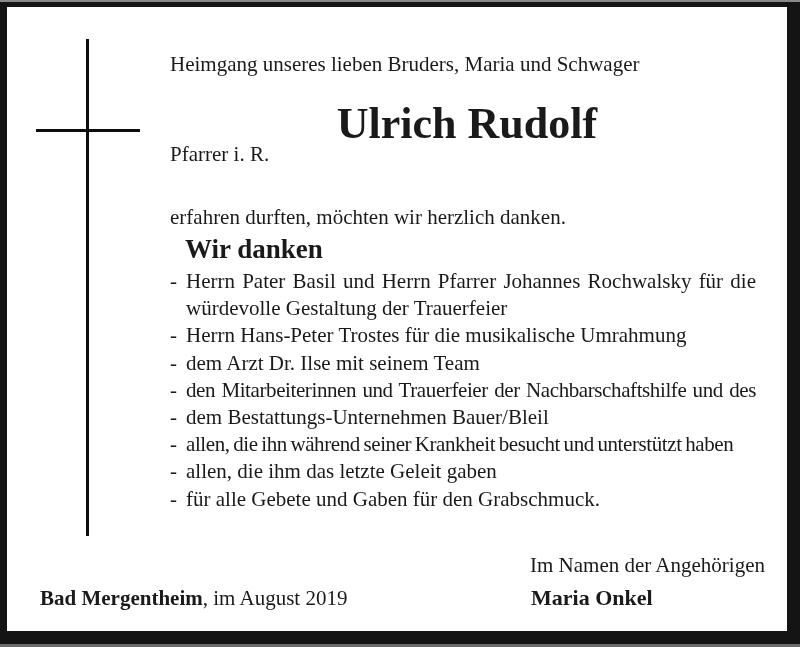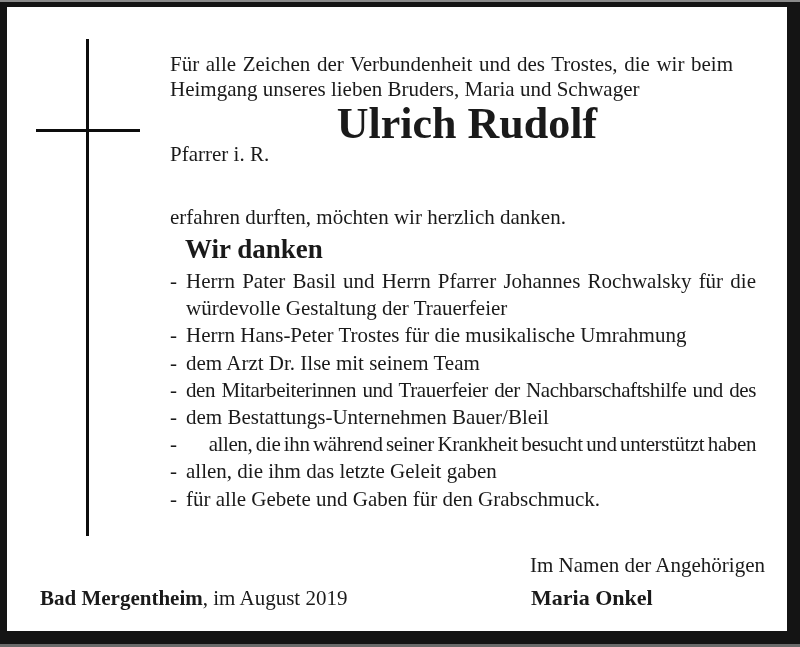--- a/index.html
+++ b/index.html
@@ -26,41 +26,40 @@
   .jline{display:block;text-align:justify;text-align-last:justify;}
   .nline{display:block;}
   .deceased-name{left:155px;top:88px;width:600px;text-align:center;font-size:44px;line-height:47px;font-weight:bold;margin:12px;}
   .deceased-title{left:170px;top:142px;width:600px;text-align:left;font-size:21px;line-height:24px;}
   .closing{left:170px;top:184px;width:563px;font-size:21px;line-height:24.5px;}
   .thanks-heading{left:185px;top:236px;font-size:27px;font-weight:bold;line-height:26px;margin:0;}
   .thanks-list{left:170px;top:268px;width:586px;list-style:none;margin:0;padding:0;
     font-size:21px;line-height:27.2px;}
   .thanks-list li{position:relative;padding-left:16px;}
   .dash{position:absolute;left:0;top:0;}
-  .tight{letter-spacing:-0.4px;word-spacing:-1.3px;text-align:right;}
+  .tight{letter-spacing:-0.4px;word-spacing:-1.3px;}
   .nowrap{white-space:nowrap;}
   .on-behalf{left:530px;top:553px;font-size:21px;line-height:24px;}
   .dateline{left:40px;top:586px;font-size:21px;line-height:25px;}
   .dateline .place{font-weight:bold;}
   .sig-name{left:531px;top:585px;font-size:22px;font-weight:bold;line-height:26px;}
 </style>
 </head>
 <body>
 
 <div class="abs edge-top"></div>
 <div class="abs edge-bottom"></div>
 <div class="abs frame"></div>
 
 <div>
   <div class="abs cross-v"></div>
   <div class="abs cross-h"></div>
 </div>
 
 <p class="abs intro">
-  <span class="jline">Für alle Zeichen der Verbundenheit und des Trostes, die wir beim</span>
   <span class="nline">Heimgang unseres lieben Bruders, Maria und Schwager</span>
 </p>
 
 <h1 class="abs deceased-name">Ulrich Rudolf</h1>
 <div class="abs deceased-title">Pfarrer i. R.</div>
 
 <p class="abs closing">erfahren durften, möchten wir herzlich danken.</p>
 
 <h2 class="abs thanks-heading">Wir danken</h2>
 

